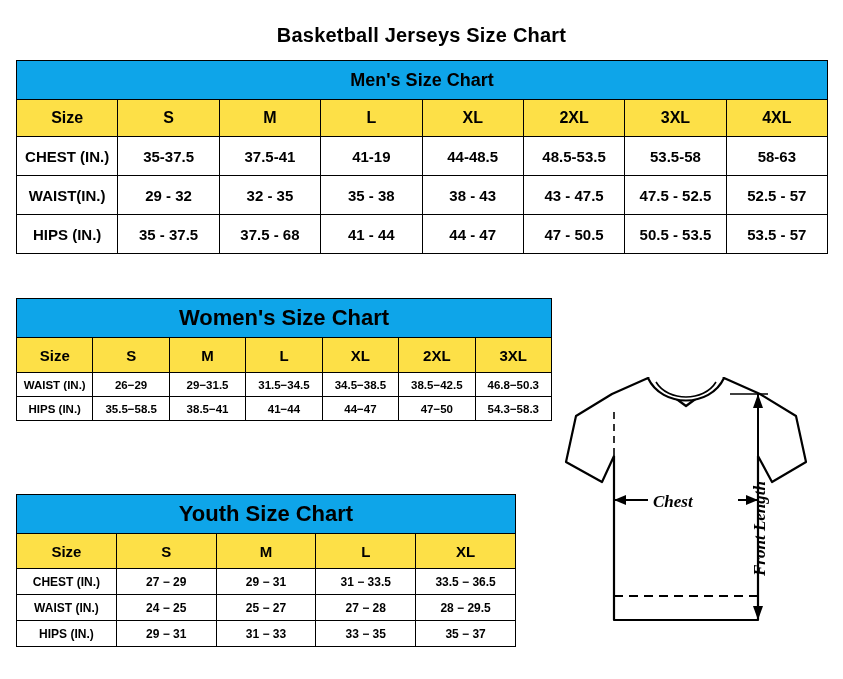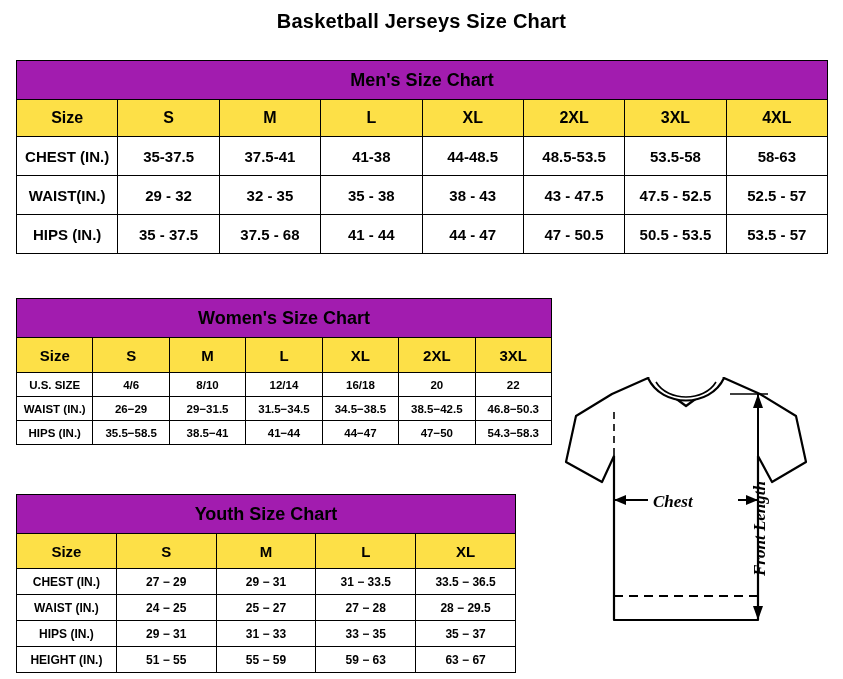--- a/index.html
+++ b/index.html
@@ -12,42 +12,42 @@
     height: 679px;
     font-family: "Liberation Sans", sans-serif;
     color: #000000;
     position: relative;
     overflow: hidden;
   }
   #page-title {
     text-align: center;
     font-size: 20px;
     font-weight: bold;
-    margin: 10px 0 0 0;
+    margin: 24px 0 0 0;
     letter-spacing: 0.2px;
   }
   .chart-block {
     position: absolute;
     box-sizing: border-box;
   }
   table.size-table {
     border-collapse: collapse;
     table-layout: fixed;
     width: 100%;
     background: #fff;
   }
   table.size-table td, table.size-table th {
     border: 1px solid #000;
     text-align: center;
     vertical-align: middle;
     font-weight: bold;
     padding: 0;
   }
   .chart-caption {
-    background: #a21caf;
+    background: #0ea5e9;
     font-size: 17px;
     font-weight: bold;
     height: 34px;
   }
   .head-row td {
     background: #fde047;
     font-size: 15px;
     font-weight: bold;
     height: 32px;
   }
@@ -61,28 +61,28 @@
   }
 
   
   #mens-chart { left: 16px; top: 60px; width: 812px; }
   #mens-chart .chart-caption { height: 38px; font-size: 18px; }
   #mens-chart .head-row td { height: 36px; font-size: 16px; }
   #mens-chart .data-row td { height: 38px; font-size: 15px; }
 
   
   #womens-chart { left: 16px; top: 298px; width: 536px; }
-  #womens-chart .chart-caption { height: 38px; font-size: 18px; }
+  #womens-chart .chart-caption { height: 38px; font-size: 22px; }
   #womens-chart .head-row td { height: 34px; font-size: 15px; }
   #womens-chart .data-row td { height: 23px; font-size: 11.5px; }
   #womens-chart .data-row td.label-cell { font-size: 11.5px; }
 
   
   #youth-chart { left: 16px; top: 494px; width: 500px; }
-  #youth-chart .chart-caption { height: 38px; font-size: 18px; }
+  #youth-chart .chart-caption { height: 38px; font-size: 22px; }
   #youth-chart .head-row td { height: 34px; font-size: 15px; }
   #youth-chart .data-row td { height: 25px; font-size: 12px; }
 
   
   #shirt-diagram {
     position: absolute;
     left: 552px;
     top: 350px;
     width: 296px;
     height: 320px;
@@ -115,21 +115,21 @@
         <td>L</td>
         <td>XL</td>
         <td>2XL</td>
         <td>3XL</td>
         <td>4XL</td>
       </tr>
       <tr class="data-row">
         <td class="label-cell">CHEST (IN.)</td>
         <td>35-37.5</td>
         <td>37.5-41</td>
-        <td>41-38</td>
+        <td>41-19</td>
         <td>44-48.5</td>
         <td>48.5-53.5</td>
         <td>53.5-58</td>
         <td>58-63</td>
       </tr>
       <tr class="data-row">
         <td class="label-cell">WAIST(IN.)</td>
         <td>29 - 32</td>
         <td>32 - 35</td>
         <td>35 - 38</td>
@@ -161,29 +161,20 @@
       <tr class="head-row">
         <td style="width:84px">Size</td>
         <td>S</td>
         <td>M</td>
         <td>L</td>
         <td>XL</td>
         <td>2XL</td>
         <td>3XL</td>
       </tr>
       <tr class="data-row">
-        <td class="label-cell">U.S. SIZE</td>
-        <td>4/6</td>
-        <td>8/10</td>
-        <td>12/14</td>
-        <td>16/18</td>
-        <td>20</td>
-        <td>22</td>
-      </tr>
-      <tr class="data-row">
         <td class="label-cell">WAIST  (IN.)</td>
         <td>26−29</td>
         <td>29−31.5</td>
         <td>31.5−34.5</td>
         <td>34.5−38.5</td>
         <td>38.5−42.5</td>
         <td>46.8−50.3</td>
       </tr>
       <tr class="data-row">
         <td class="label-cell">HIPS  (IN.)</td>
@@ -224,27 +215,20 @@
         <td>25 − 27</td>
         <td>27 − 28</td>
         <td>28 − 29.5</td>
       </tr>
       <tr class="data-row">
         <td class="label-cell">HIPS (IN.)</td>
         <td>29 − 31</td>
         <td>31 − 33</td>
         <td>33 − 35</td>
         <td>35 − 37</td>
-      </tr>
-      <tr class="data-row">
-        <td class="label-cell">HEIGHT (IN.)</td>
-        <td>51 − 55</td>
-        <td>55 − 59</td>
-        <td>59 − 63</td>
-        <td>63 − 67</td>
       </tr>
     </tbody>
   </table>
 </div>
 
 <div id="shirt-diagram">
   <svg width="296" height="320" viewBox="0 0 296 320" xmlns="http://www.w3.org/2000/svg">
 
     <g>
       <path d="M96 28 L60 44 L24 66 L14 112 L50 132 L62 106 L62 270 L206 270 L206 106 L220 132 L254 112 L244 66 L208 44 L172 28 L134 56 Z" fill="#ffffff" stroke="#000000" stroke-width="2.2" stroke-linejoin="round"></path>

